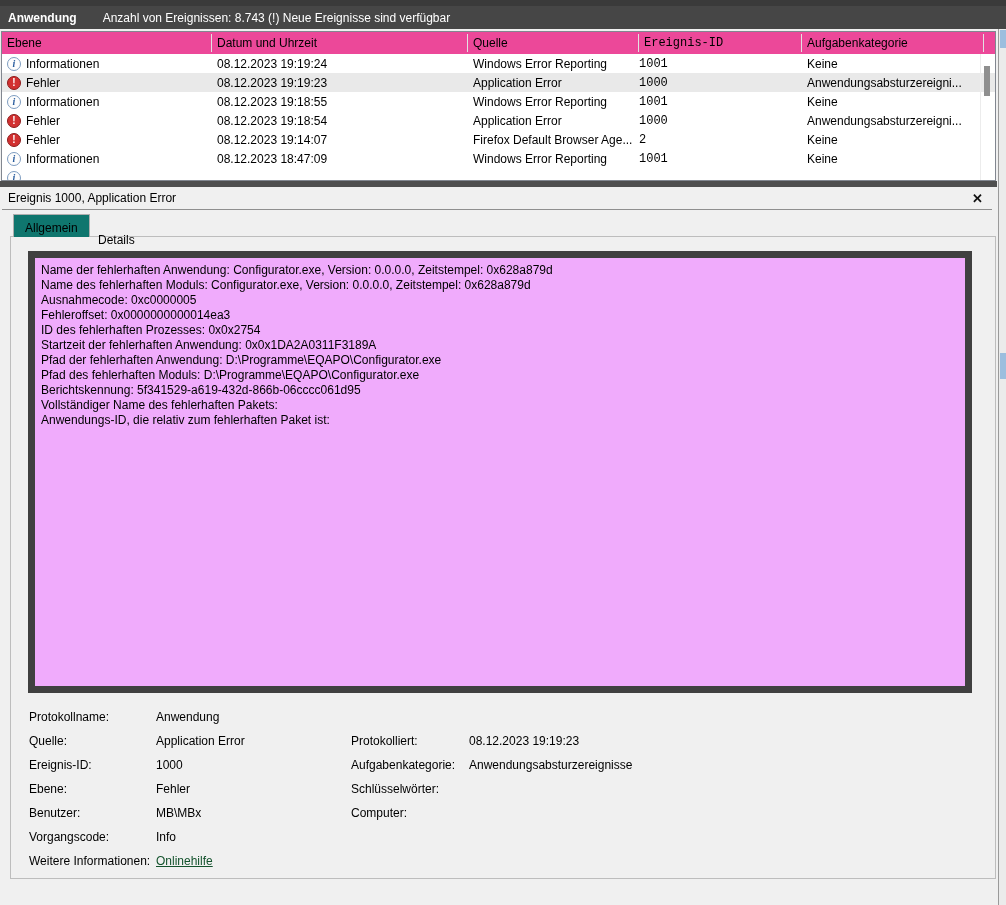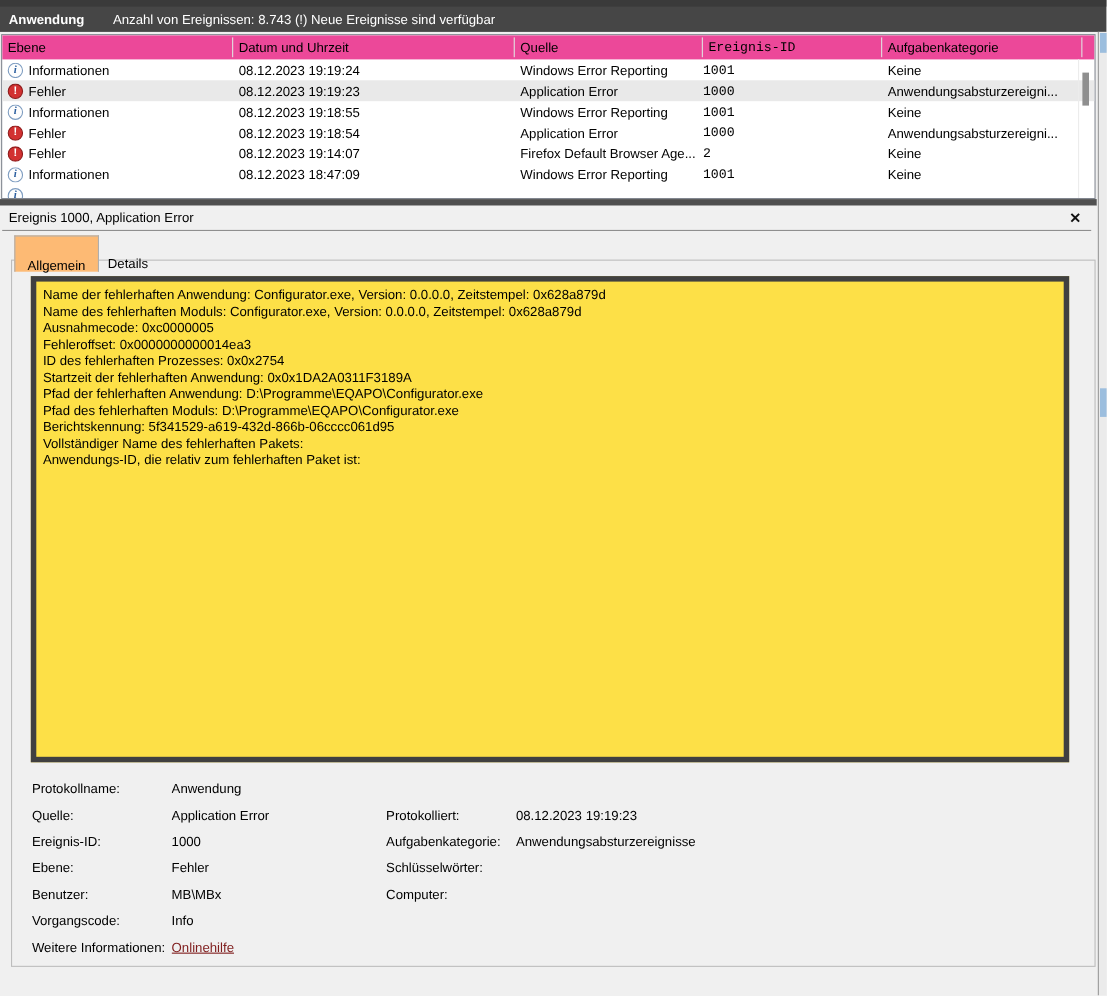--- a/index.html
+++ b/index.html
@@ -80,48 +80,48 @@
   }
   .pane-title { flex:1; }
   .pane-close {
     font-weight:bold; font-size:13px; cursor:pointer; color:#111;
     padding:0 4px;
   }
   .pane-sep { position:absolute; left:2px; top:22px; width:990px; height:1px; background:#8f8f8f; }
 
   .tab { position:absolute; z-index:2; white-space:nowrap; }
   .tab-active {
-    left:13px; top:27px; height:23px; line-height:21px; padding:16px 11px;
-    background:#fdba74; border:1px solid #aeaeae; border-bottom:none;text-align:right;
+    left:13px; top:27px; height:23px; line-height:21px; padding:3px 11px;
+    background:#0f766e; border:1px solid #aeaeae; border-bottom:none;text-align:right;
   }
   .tab-inactive {
     left:88px; top:44px; height:19px; line-height:19px; padding:0 10px;
     color:#000; cursor:pointer;
   }
 
   .tab-panel {
     position:absolute; left:10px; top:49px; width:986px; height:643px;
     border:1px solid #bdbdbd; background:#f0f0f0;
   }
 
   .desc-box {
     position:absolute; left:17px; top:14px; width:944px; height:442px;
-    background:#fde047; border:5px solid #404040;
+    background:#f0abfc; border:7px solid #404040;
     padding:5px 6px; overflow:hidden;
   }
   .desc-box .dline { line-height:15px; white-space:pre; }
 
   .fields { position:absolute; left:0; top:468px; width:986px; }
   .frow { display:flex; height:24px; align-items:center; padding-left:18px; }
   .fl1 { width:127px; }
   .fv1 { width:155px; }
   .fl2 { width:118px;margin-left:40px; }
   .fv2 { flex:1; }
   .flabel, .fvalue { white-space:nowrap; overflow:hidden; }
-  a.online-link { color:#7f1d1d; text-decoration:underline; cursor:pointer; }
+  a.online-link { color:#14532d; text-decoration:underline; cursor:pointer; }
 
   
   .win-strip {
     position:absolute; right:0; top:29px; width:8px; height:876px;
     background:#ebebeb; border-left:1px solid #9a9a9a;
   }
   .win-thumb { position:absolute; left:1px; width:7px; background:#9cbede; }
   .win-thumb.t1 { top:1px; height:18px; }
   .win-thumb.t2 { top:324px; height:26px; }
 </style>

